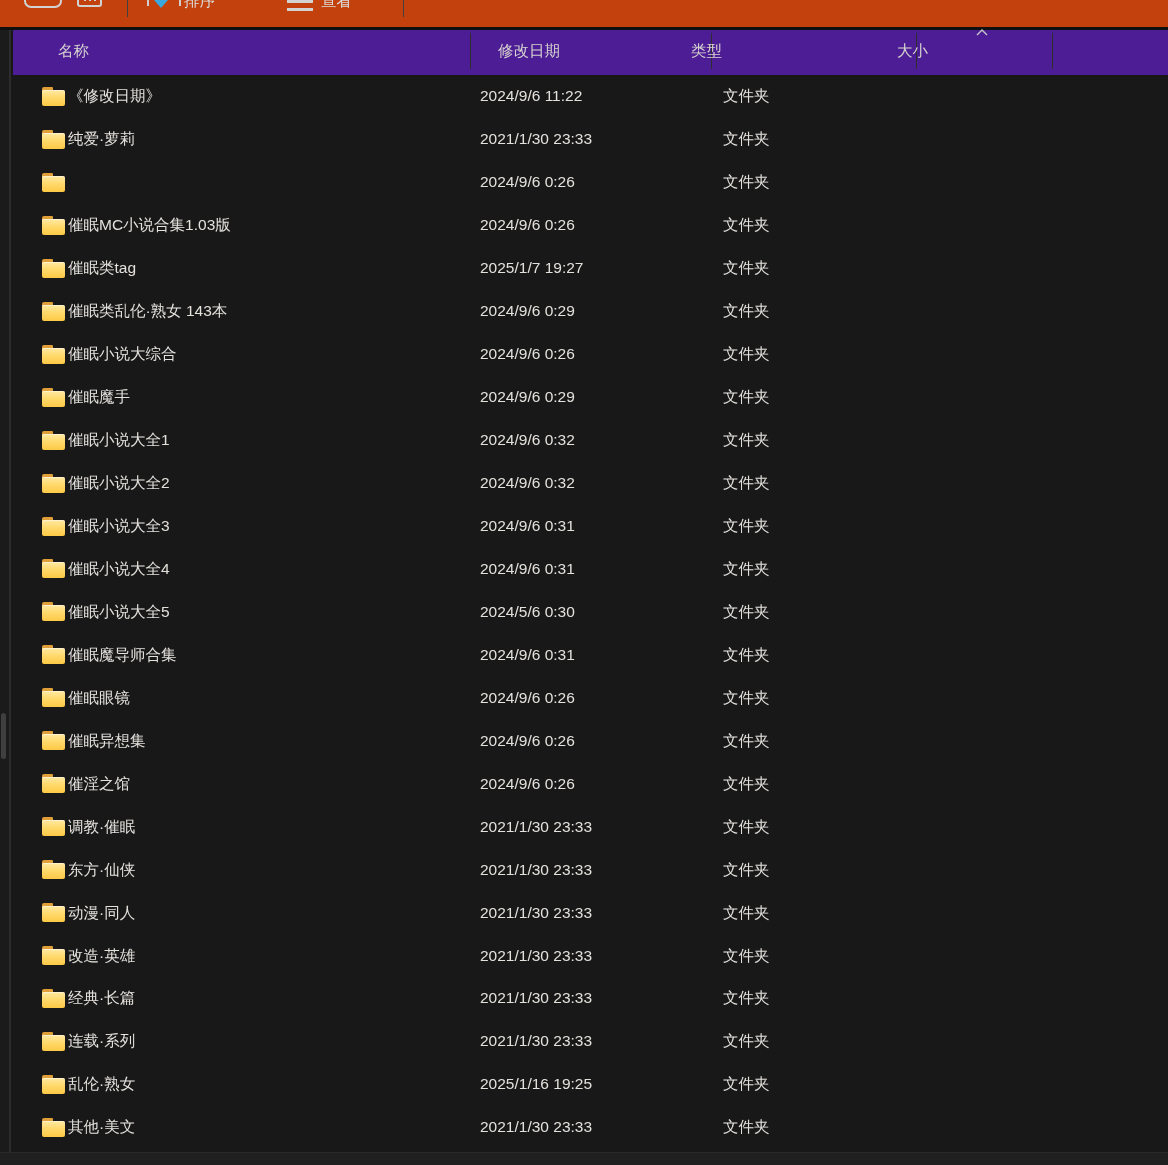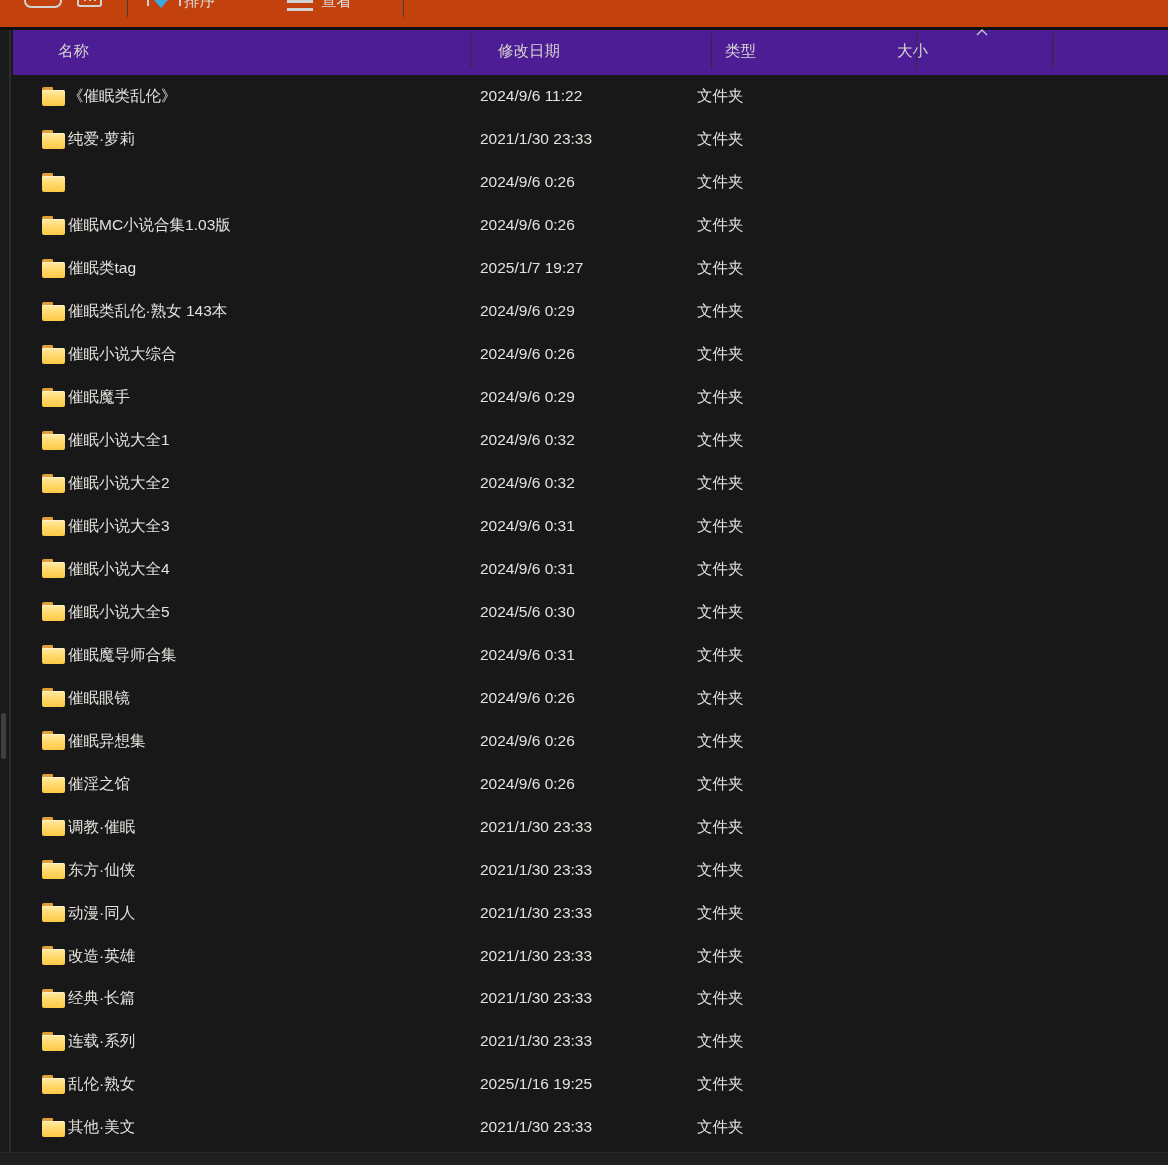--- a/index.html
+++ b/index.html
@@ -63,38 +63,38 @@
     position:absolute;left:1px;top:683px;width:5px;height:46px;
     background:#3f3f3f;border-radius:3px;cursor:pointer;
   }
   
   .header{position:absolute;left:13px;right:0;top:30px;height:45px;background:#4c1d95;}
   .hcell{
     position:absolute;top:11px;font-size:15.5px;color:#d6d3cf;white-space:nowrap;cursor:pointer;
   }
   .h-name{left:45px;}
   .h-date{left:452px;margin-left:33px;}
-  .h-type{left:712px;text-align:right;}
+  .h-type{left:678px;text-align:right;}
   .h-size{left:884px;}
   .hsep{position:absolute;top:3px;width:1px;height:36px;background:#2e2e2e;cursor:col-resize;}
   .hsep.s1{left:457px;}
   .hsep.s2{left:698px;}
   .hsep.s3{left:903px;}
   .hsep.s4{left:1039px;}
   .sort-caret{position:absolute;left:962px;top:-2px;}
   
   .list{position:absolute;left:13px;right:0;top:75px;}
   .row{position:relative;height:42.96px;cursor:default;}
   .cell{
     position:absolute;top:50%;transform:translateY(-50%);
     white-space:nowrap;color:#e4e1dd;font-size:15.5px;
   }
   .c-name{left:55px;max-width:398px;overflow:hidden;}
   .c-date{left:467px;}
-  .c-type{left:684px;font-family:Liberation Mono, monospace;}
+  .c-type{left:710px;font-family:Liberation Mono, monospace;}
   .c-size{left:922px;}
   
   .f-icon{
     position:absolute;left:29px;top:50%;margin-top:-9.5px;width:23px;height:19px;
   }
   .f-tab{
     position:absolute;left:0;top:0;width:11px;height:6px;
     background:var(--folder-tab);border-radius:2px 1px 0 0;
   }
   .f-body{
@@ -156,21 +156,21 @@
     </svg>
     <span class="hsep s4"></span>
   </div>
 
   <div class="list">
       <div class="row">
       <span class="f-icon">
         <span class="f-tab"></span>
           <span class="f-body"></span>
       </span>
-      <span class="cell c-name">《催眠类乱伦》</span>
+      <span class="cell c-name">《修改日期》</span>
       <span class="cell c-date">2024/9/6 11:22</span>
       <span class="cell c-type">文件夹</span>
       <span class="cell c-size"></span>
     </div>
       <div class="row">
       <span class="f-icon">
         <span class="f-tab"></span>
           <span class="f-body"></span>
       </span>
       <span class="cell c-name">纯爱·萝莉</span>

